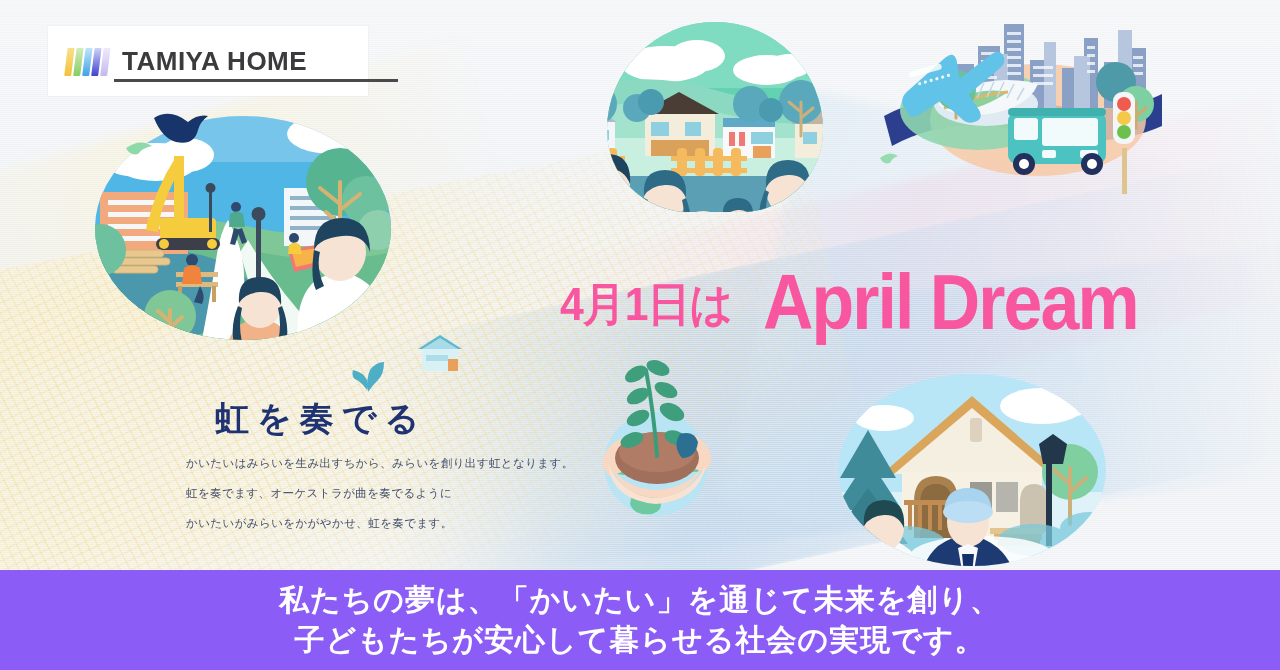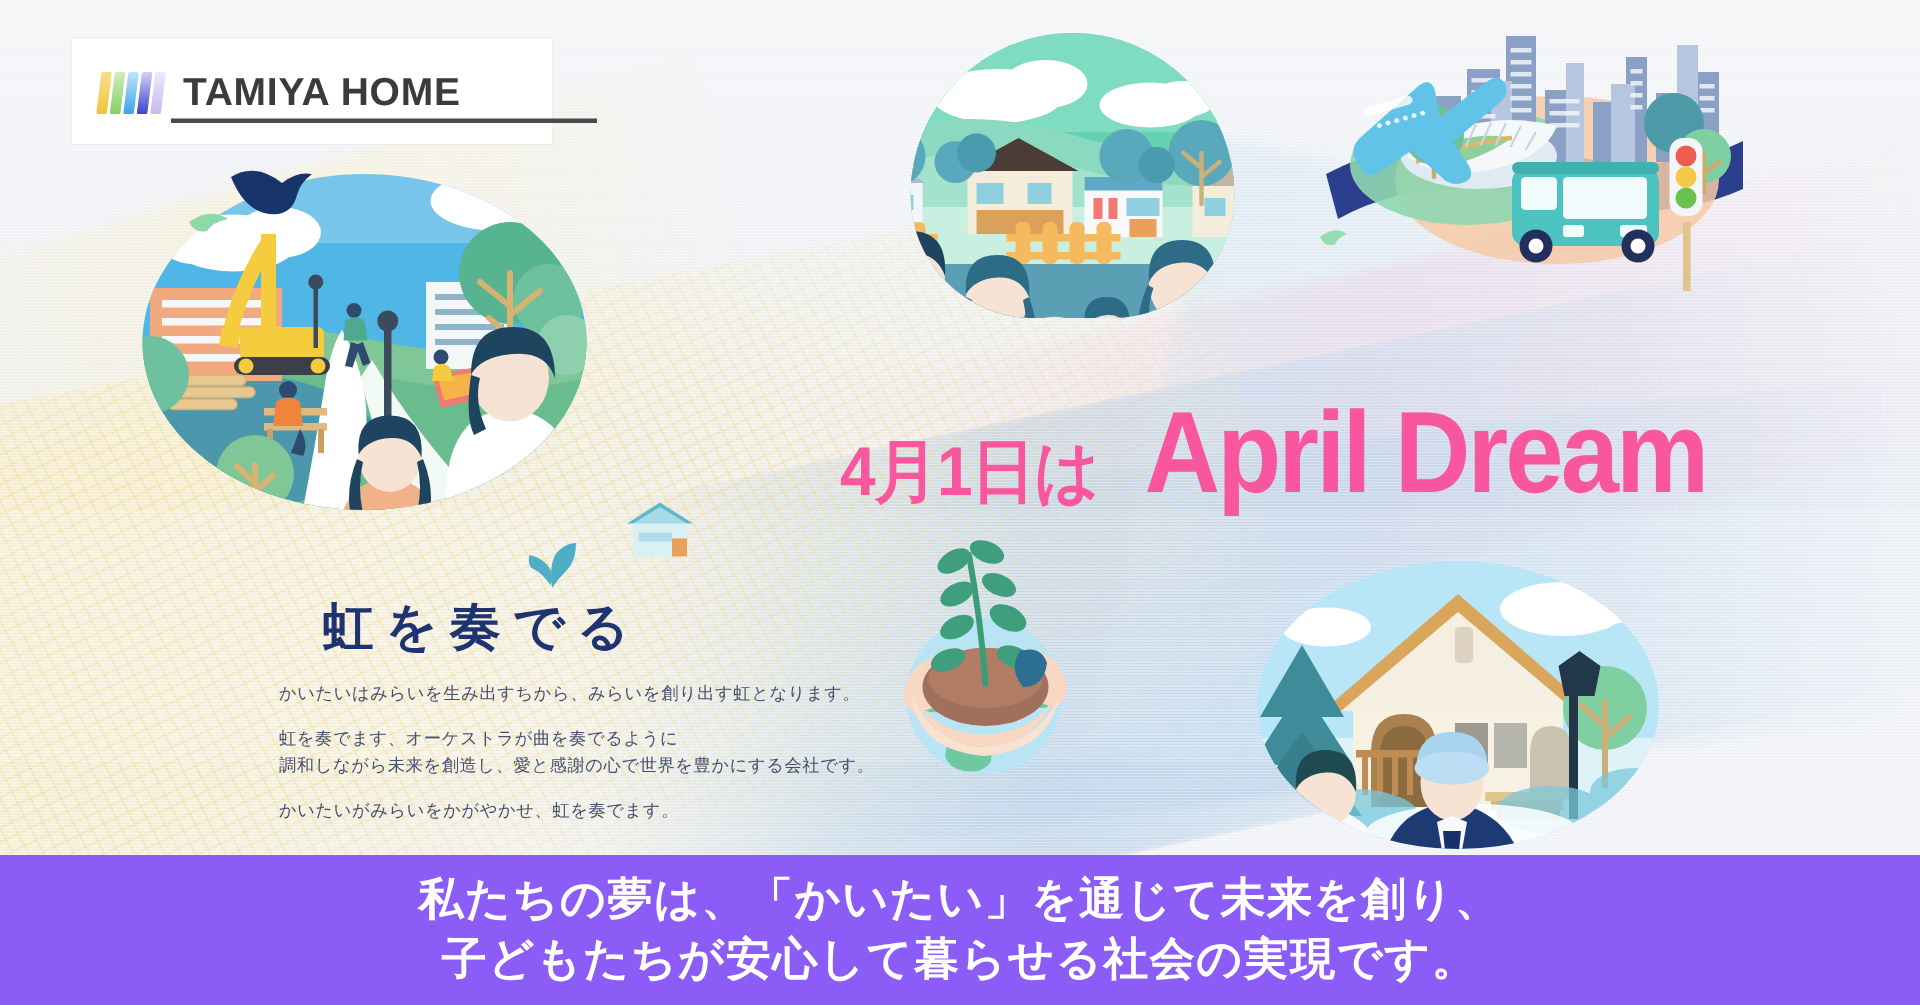--- a/index.html
+++ b/index.html
@@ -68,21 +68,21 @@
     background:#ffffff; display:flex; align-items:center; padding:0 18px;
     box-shadow:0 0 0 1px rgba(0,0,0,.02);
   }
   .logo-inner { display:flex; gap:13px; width:100%; }
   .logo-bars { display:flex; align-items:flex-end; gap:2px; height:30px; transform:skewX(-7deg); }
   .logo-bars i { display:block; width:7px; height:28px; border-radius:1px; }
   .logo-word { font-size:26px; letter-spacing:.5px; font-weight:600; color:#3b3b3d; white-space:nowrap; }
   .logo-rule { position:absolute; left:66px; bottom:14px; width:284px; height:3px; background:#4a4a4c; }
 
   
-  .headline { position:absolute; left:560px; top:264px; display:flex; align-items:flex-end; white-space:nowrap; }
+  .headline { position:absolute; left:560px; top:264px; display:flex; align-items:center; white-space:nowrap; }
   .headline .jp {
     font-size:46px; font-weight:700; color:#f8579f; letter-spacing:-1px;
     transform:scaleX(.93); transform-origin:left bottom;
   }
   .headline .en {
     font-size:72px; font-weight:700; color:#f8579f; letter-spacing:-2px;
     margin-left:18px; transform:scaleY(1.07) scaleX(.97); transform-origin:left bottom;
   }
 
   
@@ -635,21 +635,20 @@
   <div class="headline">
     <span class="jp">4月1日は</span>
     <span class="en">April Dream</span>
   </div>
 
   <div class="copy">
     <h2>虹を奏でる</h2>
     <p>かいたいはみらいを生み出すちから、みらいを創り出す虹となります。</p>
     <p>
       <span>虹を奏でます、オーケストラが曲を奏でるように</span><br>
-      <span>調和しながら未来を創造し、愛と感謝の心で世界を豊かにする会社です。</span>
     </p>
     <p>かいたいがみらいをかがやかせ、虹を奏でます。</p>
   </div>
 
   <div class="banner">
     <span>私たちの夢は、「かいたい」を通じて未来を創り、</span>
     <span>子どもたちが安心して暮らせる社会の実現です。</span>
   </div>
 
 </div>

